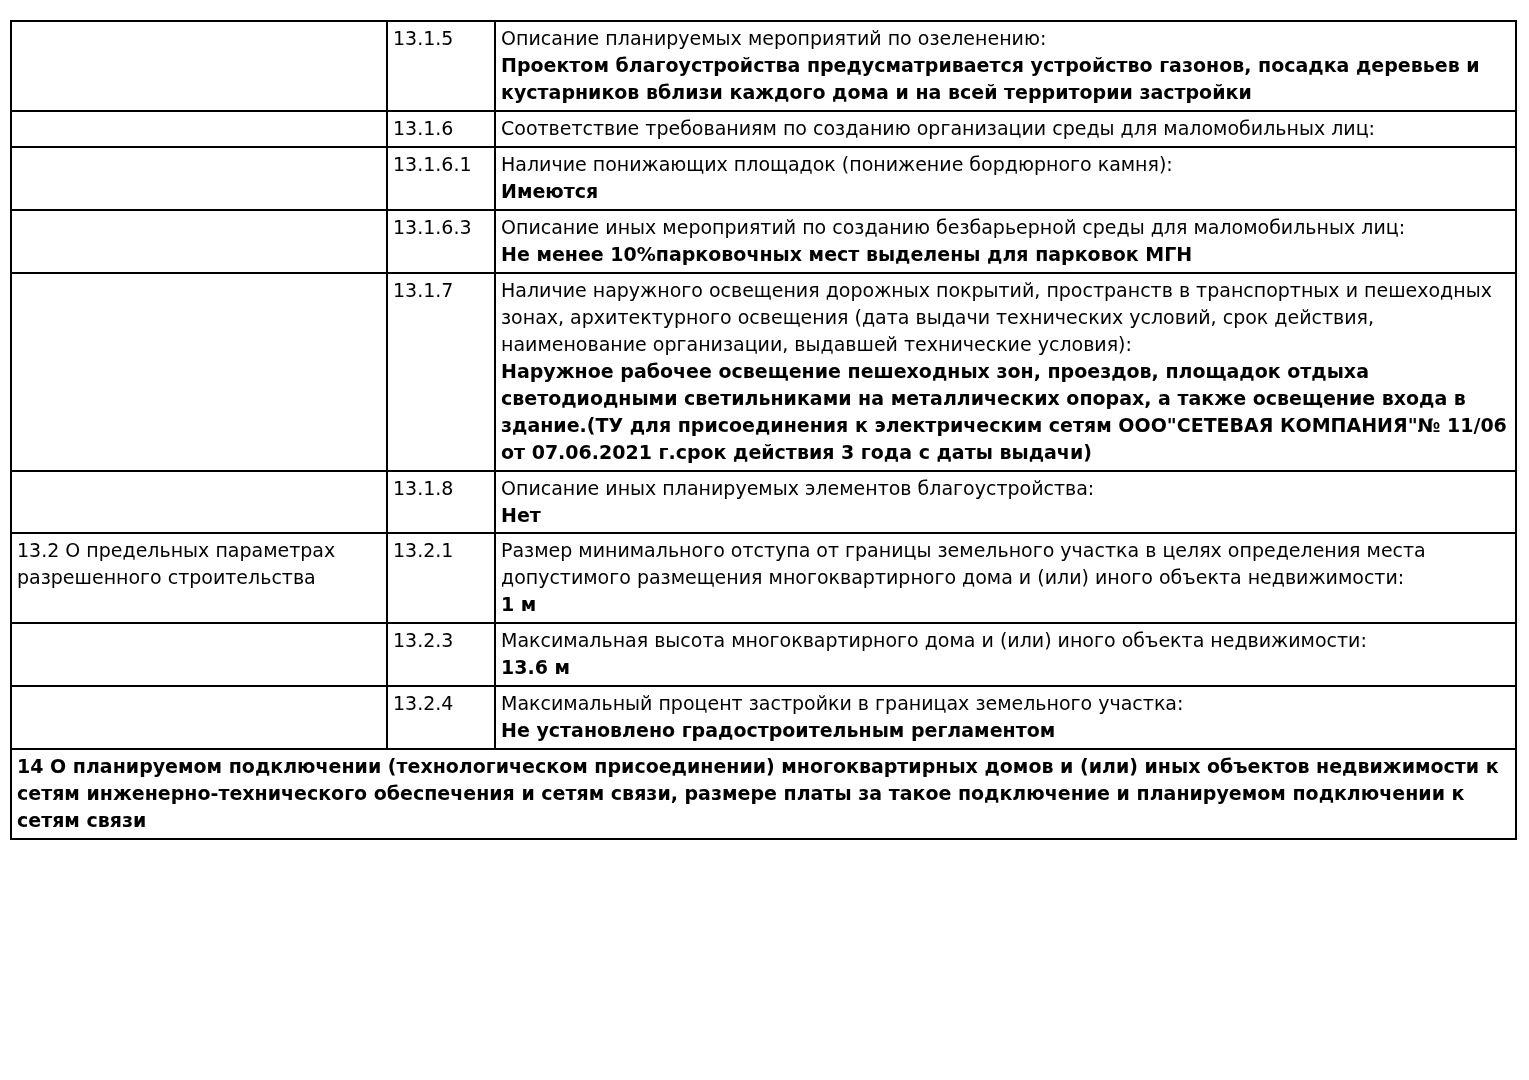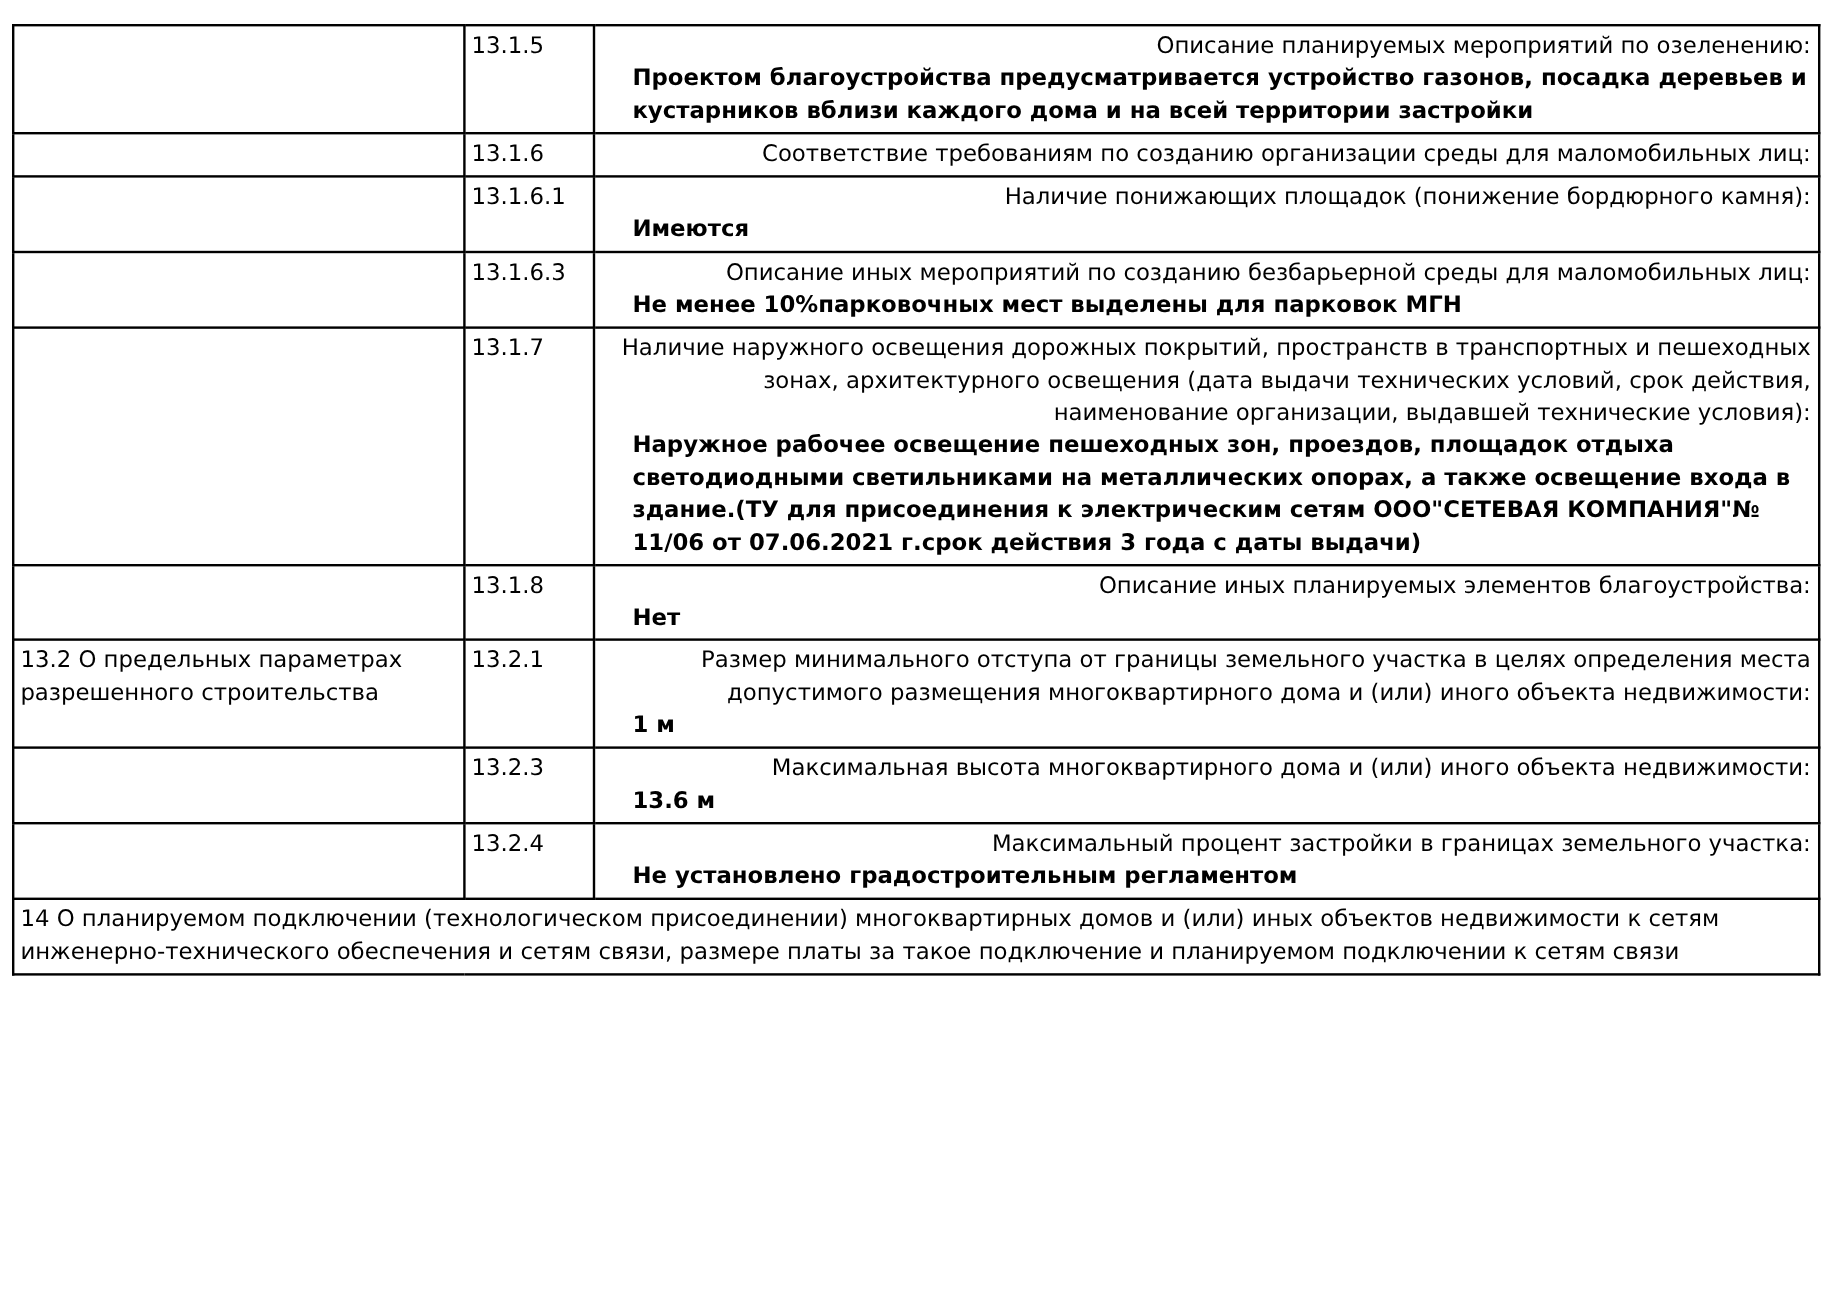--- a/index.html
+++ b/index.html
@@ -30,28 +30,26 @@
     overflow: hidden;
   }
   td.col-num {
     vertical-align: middle;
   }
   td.col-content {
     vertical-align: middle;
   }
   .lbl {
     font-weight: normal;
-    text-align: right;
   }
   .val {
     font-weight: bold;
-    margin-left: 26px;
   }
   td.section-row {
-    font-weight: normal;
+    font-weight: bold;
     vertical-align: top;
   }
   col.c-left  { width: 376px; }
   col.c-num   { width: 108px; }
   col.c-body  { width: auto;  }
 </style>
 </head>
 <body>
 
 <div class="page">

